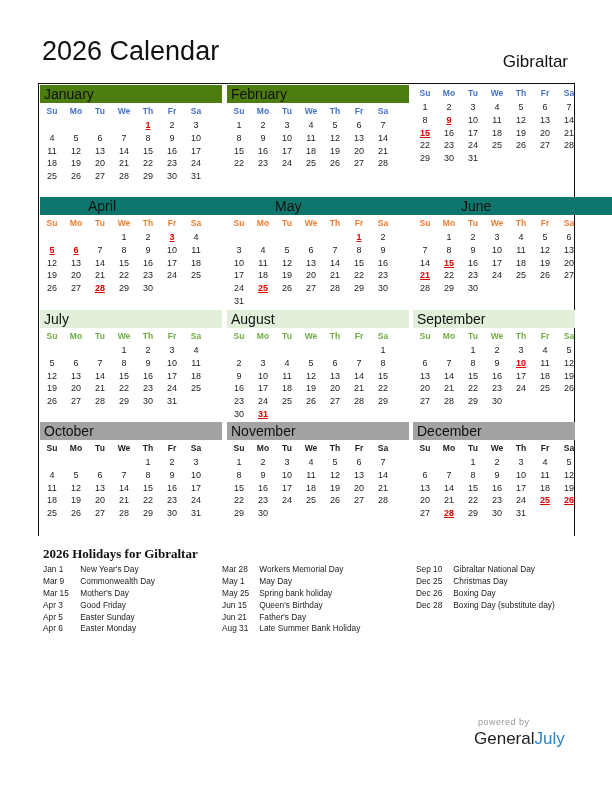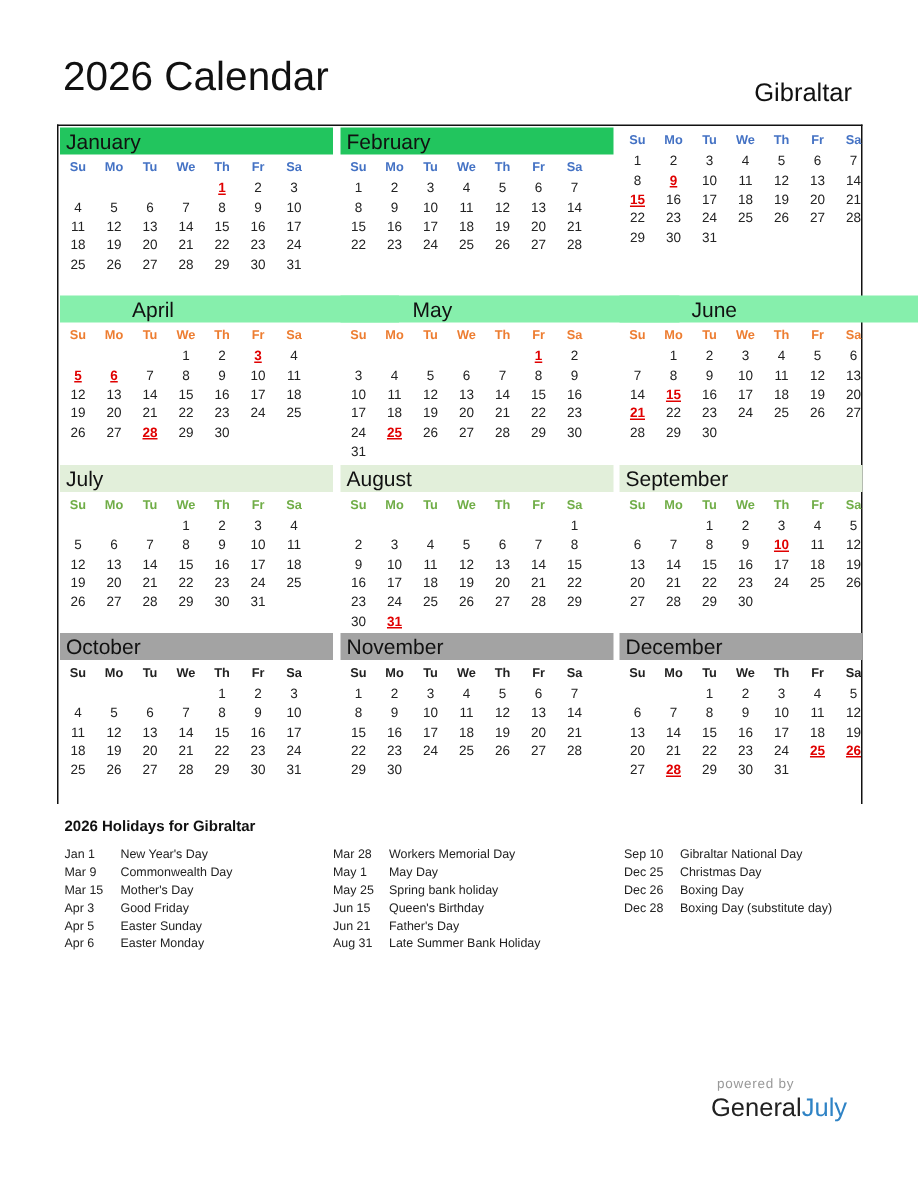--- a/index.html
+++ b/index.html
@@ -6,25 +6,25 @@
   body{width:612px;height:792px;position:relative;font-family:"Liberation Sans",sans-serif;color:#222;overflow:hidden;}
   .title{position:absolute;left:42px;top:36px;font-size:27px;color:#111;}
   .country{position:absolute;right:44px;top:52px;font-size:17px;color:#111;}
   .frame{position:absolute;left:38px;top:83px;width:535px;height:452px;border-left:1.5px solid #111;border-right:1.5px solid #111;border-top:1.5px solid #111;}
   .month{position:absolute;width:180px;}
   .mhead{height:18px;font-size:14px;line-height:18px;padding-left:4px;color:#111;}
   .dow{display:flex;height:16px;font-size:8.5px;font-weight:bold;line-height:16px;}
   .dow span,.wk span{width:24px;text-align:center;display:inline-block;}
   .wk{display:flex;height:12.8px;font-size:9px;line-height:12.8px;color:#222;}
   .wk span.hol{color:#e00000;font-weight:bold;text-decoration:underline;}
-  .q1 .mhead{background:#22c55e;} .q1 .dow{color:#4472c4;}
-  .q2 .mhead{background:#86efac;padding-left:48px;} .q2 .dow{color:#ed7d31;}
+  .q1 .mhead{background:#4d7c0f;} .q1 .dow{color:#4472c4;}
+  .q2 .mhead{background:#0f766e;padding-left:48px;} .q2 .dow{color:#ed7d31;}
   .q3 .mhead{background:#e2efda;} .q3 .dow{color:#70ad47;}
   .q4 .mhead{background:#a3a3a3;} .q4 .dow{color:#222;}
-  .hol-title{position:absolute;left:43px;top:546px;font-size:10px;font-weight:bold;color:#111;}
+  .hol-title{position:absolute;left:43px;top:546px;font-size:13px;font-weight:bold;color:#111;font-family:Liberation Serif, serif;}
   .hcol{position:absolute;top:564px;font-size:8.3px;color:#222;}
   .hrow{height:11.9px;line-height:11.9px;white-space:nowrap;}
   .hrow .d{display:inline-block;width:35px;}
   .pow{position:absolute;left:478px;top:717px;font-size:9px;color:#999;letter-spacing:0.5px;}
   .brand{position:absolute;left:474px;top:729px;font-size:17px;color:#222;}
   .brand b{font-weight:normal;color:#2f83c5;}
 </style>
 </head>
 <body>
 

